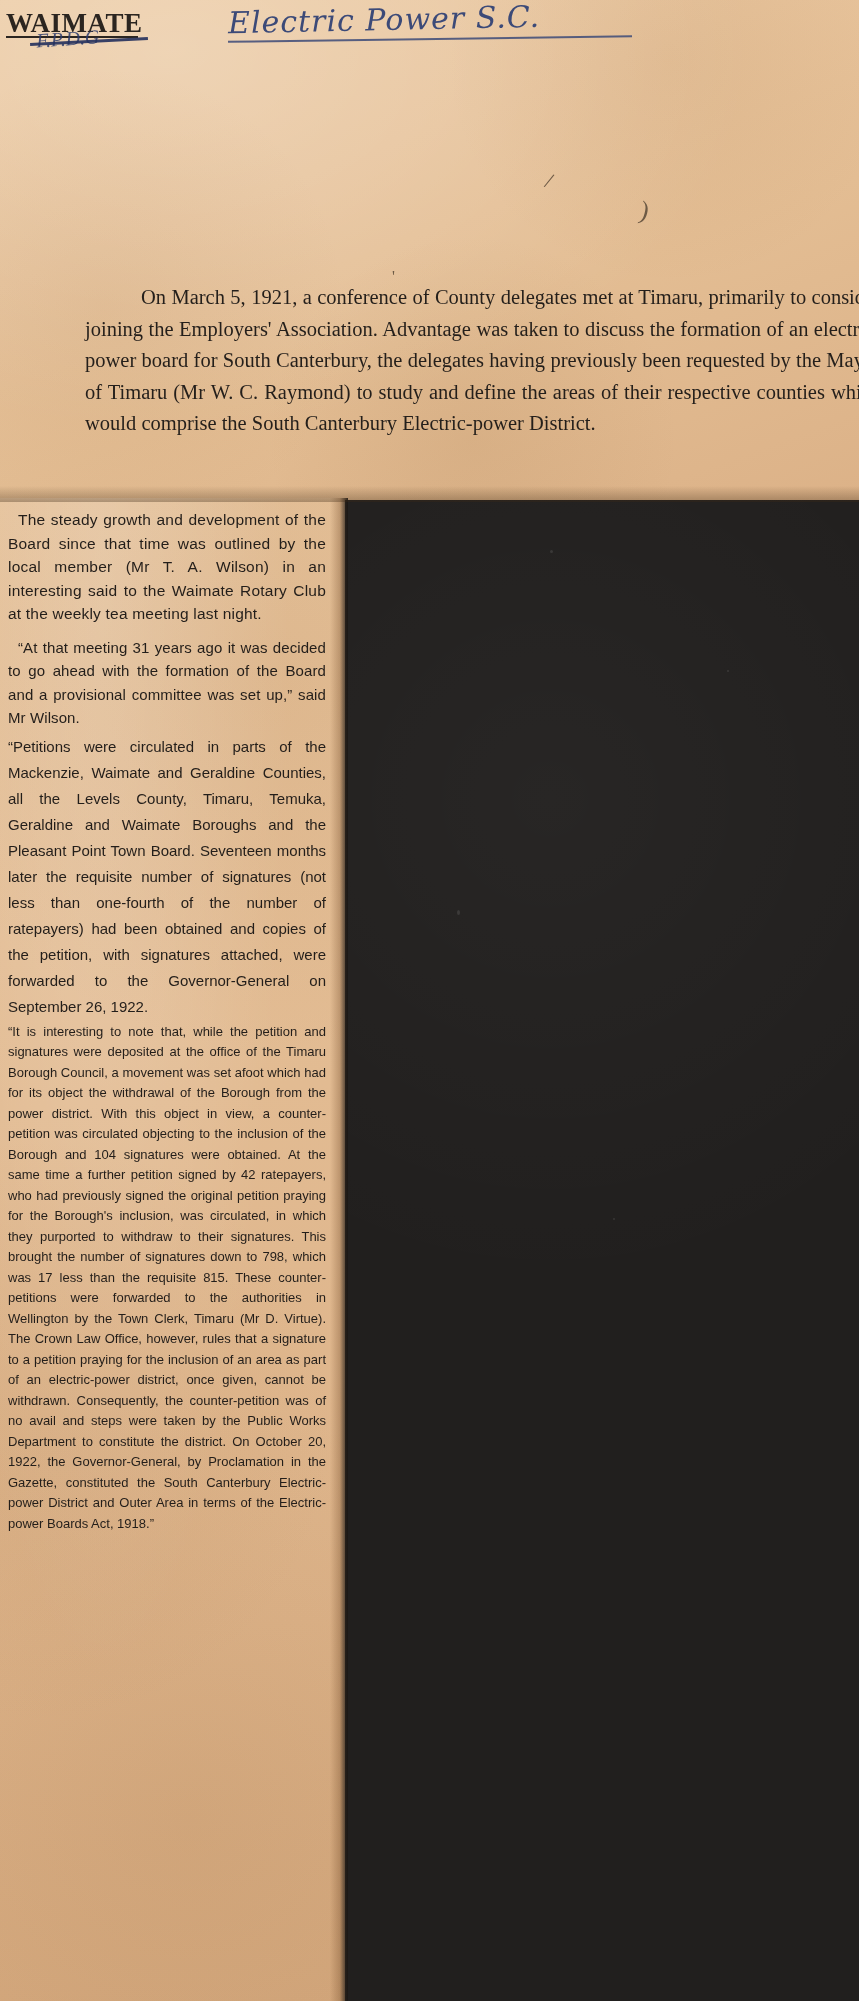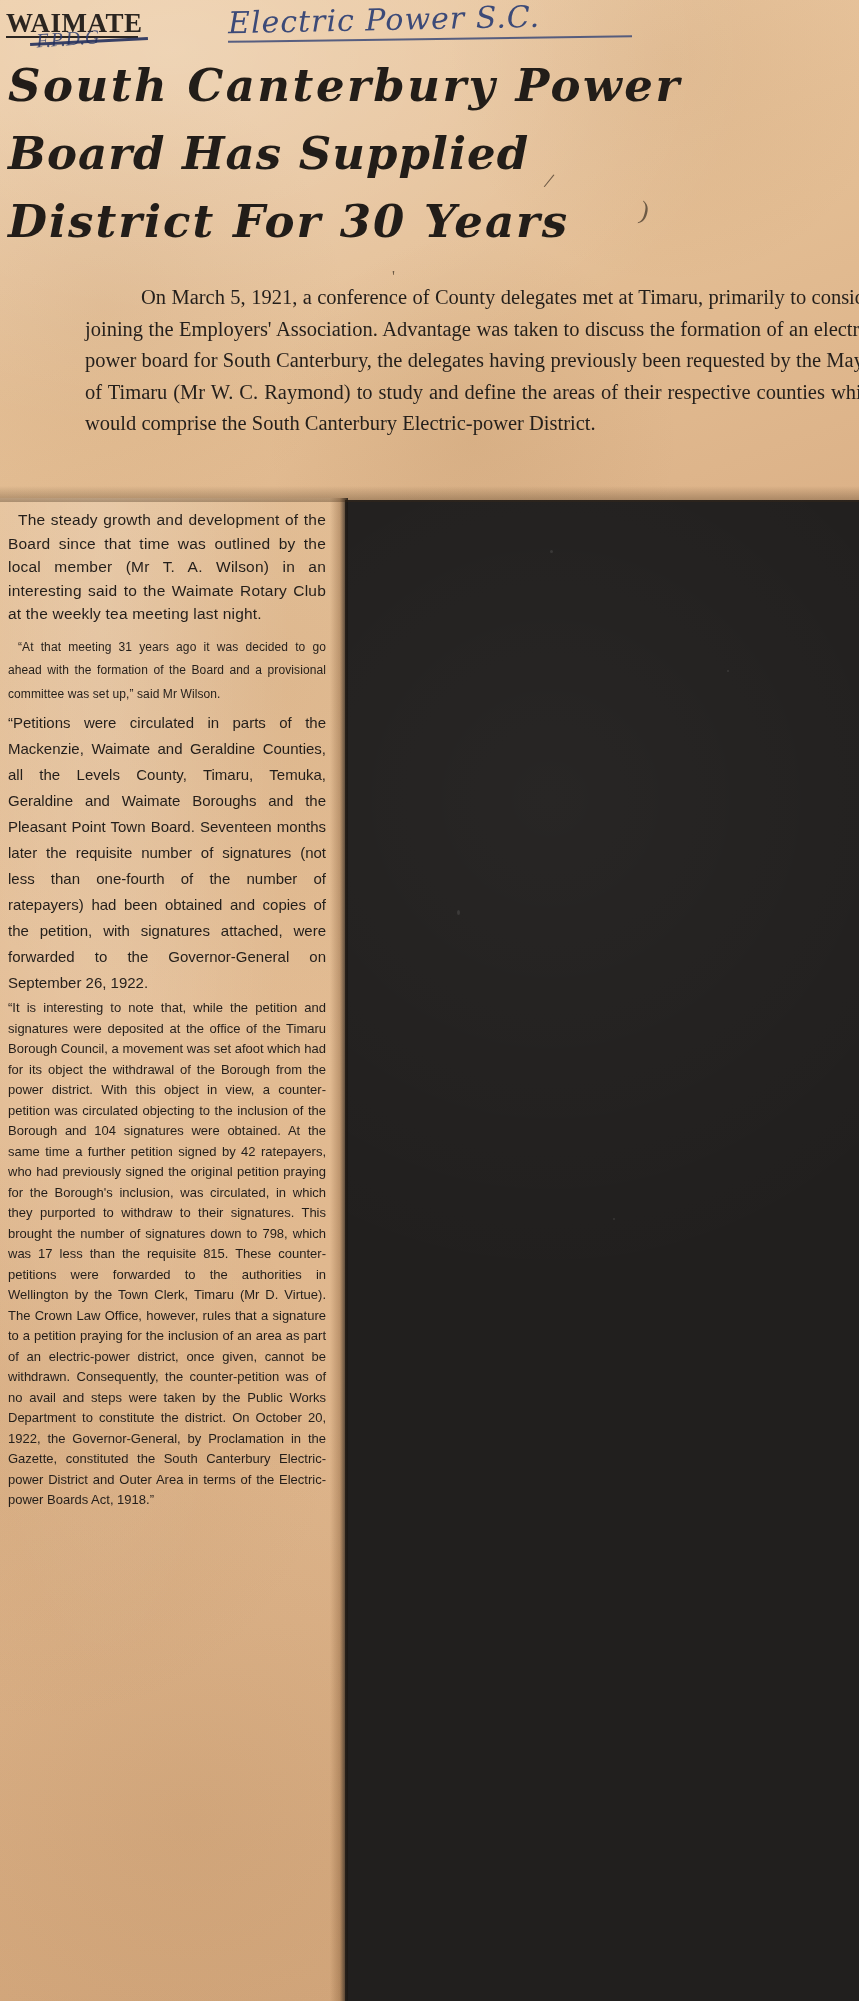--- a/index.html
+++ b/index.html
@@ -181,21 +181,21 @@
     margin: 0 0 0 0;
     text-align: justify;
     font-family: "Liberation Sans", sans-serif;
   }
   .p-a {
     font-size: 15.5px;
     line-height: 23.5px;
     letter-spacing: 0.2px;
   }
   .p-b {
-    font-size: 12px;
+    font-size: 15px;
     line-height: 23.5px;
     letter-spacing: 0.1px;
     margin-top: 10px !important;
   }
   .p-c {
     font-size: 15px;
     line-height: 26px;
     margin-top: 4px !important;
   }
   .p-d {
@@ -249,25 +249,20 @@
   <div class="scribble">F.P.D.G</div>
   <div class="scribble-strike"></div>
 
   <div class="handwritten-note">Electric Power S.C.</div>
   <div class="handwritten-underline"></div>
 
   <div class="ink-mark" style="left:546px; top:168px; font-size:22px; transform:rotate(20deg);">/</div>
   <div class="ink-mark" style="left:640px; top:196px; font-size:26px; transform:rotate(14deg);">)</div>
   <div class="ink-mark" style="left:392px; top:268px; font-size:16px;">'</div>
 
-  <div class="headline">
-    <div class="headline-line l1">South Canterbury Power</div>
-    <div class="headline-line l2">Board Has Supplied</div>
-    <div class="headline-line l3">District For 30 Years</div>
-  </div>
 
   <div class="lead">On March 5, 1921, a conference of County delegates met at Timaru, primarily to consider joining the Employers' Association. Advantage was taken to discuss the formation of an electric-power board for South Canterbury, the delegates having previously been requested by the Mayor of Timaru (Mr W. C. Raymond) to study and define the areas of their respective counties which would comprise the South Canterbury Electric-power District.</div>
 
   <div class="col">
     <p class="p-a indent">The steady growth and development of the Board since that time was outlined by the local member (Mr T. A. Wilson) in an interesting said to the Waimate Rotary Club at the weekly tea meeting last night.</p>
     <p class="p-b indent">“At that meeting 31 years ago it was decided to go ahead with the formation of the Board and a provisional committee was set up,” said Mr Wilson.</p>
     <p class="p-c">“Petitions were circulated in parts of the Mackenzie, Waimate and Geraldine Counties, all the Levels County, Timaru, Temuka, Geraldine and Waimate Boroughs and the Pleasant Point Town Board. Seventeen months later the requisite number of signatures (not less than one-fourth of the number of ratepayers) had been obtained and copies of the petition, with signatures attached, were forwarded to the Governor-General on September 26, 1922.</p>
     <p class="p-d">“It is interesting to note that, while the petition and signatures were deposited at the office of the Timaru Borough Council, a movement was set afoot which had for its object the withdrawal of the Borough from the power district. With this object in view, a counter-petition was circulated objecting to the inclusion of the Borough and 104 signatures were obtained. At the same time a further petition signed by 42 ratepayers, who had previously signed the original petition praying for the Borough's inclusion, was circulated, in which they purported to withdraw to their signatures. This brought the number of signatures down to 798, which was 17 less than the requisite 815. These counter-petitions were forwarded to the authorities in Wellington by the Town Clerk, Timaru (Mr D. Virtue). The Crown Law Office, however, rules that a signature to a petition praying for the inclusion of an area as part of an electric-power district, once given, cannot be withdrawn. Consequently, the counter-petition was of no avail and steps were taken by the Public Works Department to constitute the district. On October 20, 1922, the Governor-General, by Proclamation in the Gazette, constituted the South Canterbury Electric-power District and Outer Area in terms of the Electric-power Boards Act, 1918.”</p>
   </div>
 

